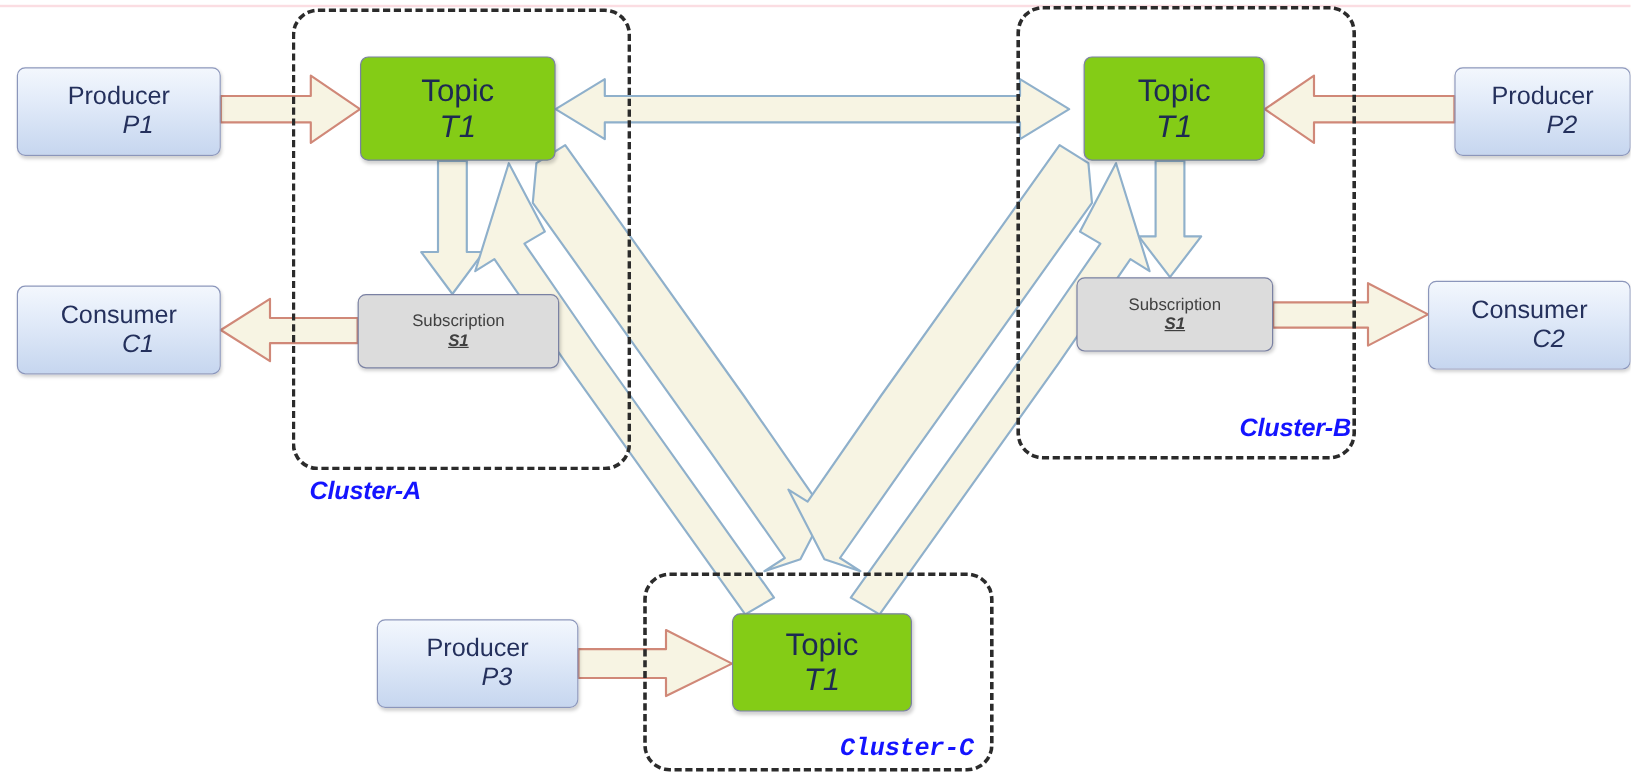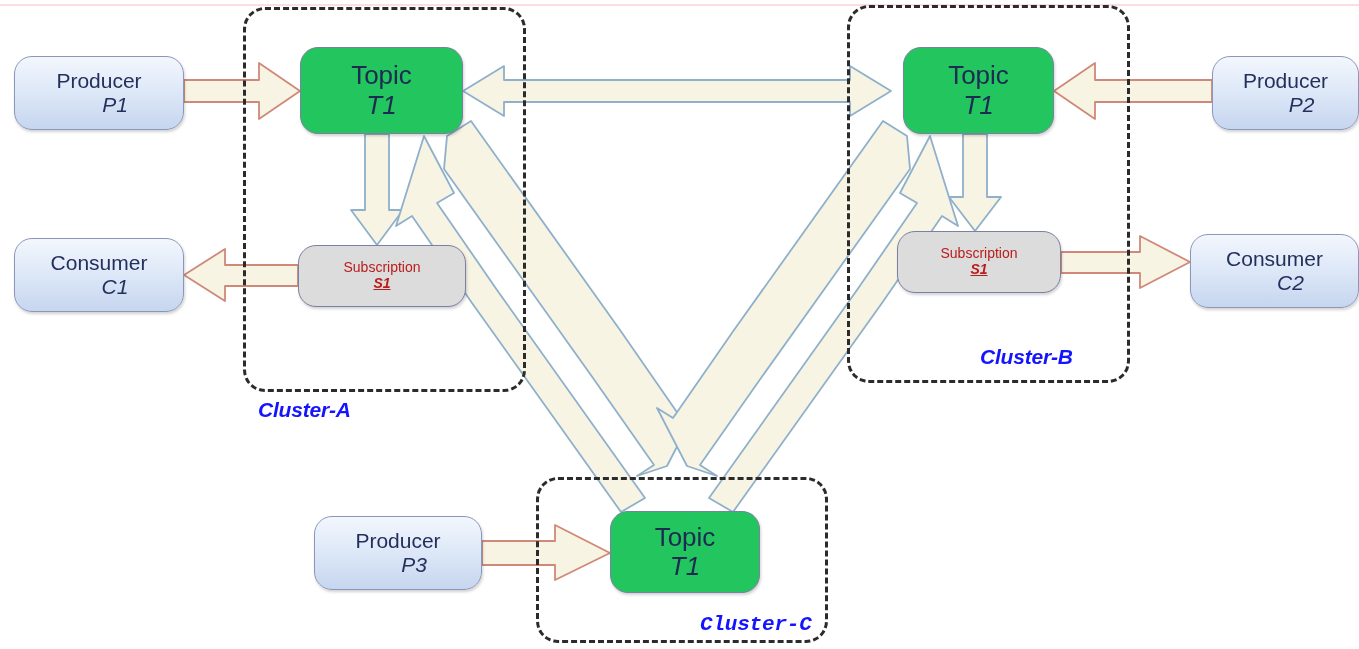--- a/index.html
+++ b/index.html
@@ -43,52 +43,52 @@
     color: #1414ff;
     font-weight: bold;
     font-style: italic;
     font-size: 21px;
     letter-spacing: -0.2px;
     white-space: nowrap;
   }
   .node {
     position: absolute;
     box-sizing: border-box;
-    border-radius: 18px;
+    border-radius: 7px;
     display: flex;
     flex-direction: column;
     align-items: center;
     justify-content: center;
     text-align: center;
     line-height: 1.12;
     box-shadow: 1px 2px 3px rgba(0,0,0,0.18);
   }
   .node .l1 { display: block; }
   .node .l2 { display: block; font-style: italic; }
 
   .node-endpoint {
     background: linear-gradient(to bottom, #f3f7fd 0%, #e2ebf9 38%, #c6d6ef 100%);
     border: 1.6px solid #8b96bb;
     color: #24305c;
     font-size: 21px;
   }
   .node-endpoint .l2 { font-size: 21px; margin-left: 32px; }
 
   .node-topic {
-    background: #22c55e;
+    background: #84cc16;
     border: 1.8px solid #7a81a3;
     color: #1d2a52;
     font-size: 26px;
   }
   .node-topic .l2 { font-size: 26px; }
 
   .node-sub {
     background: #dcdcdc;
     border: 1.8px solid #7a81a3;
-    color: #b91c1c;
+    color: #404040;
     font-size: 14px;
     align-items: center;
   }
   .node-sub .l2 { font-size: 14px; font-weight: bold; text-decoration: underline; }
 </style>
 </head>
 <body>
 
 <div id="canvas">
 
@@ -118,21 +118,21 @@
 
     <polygon points="930,136 900,193 917,203 857,290 709,498 733,512 882,303 942,216 958,226" fill="#f7f4e3" stroke="#8fb0cb" stroke-width="1.8" stroke-linejoin="round"></polygon>
 
     <polygon points="907,136 883,121 734,330 673,418 657,408 687,466 717,476 700,465 761,378 910,169" fill="#f7f4e3" stroke="#8fb0cb" stroke-width="1.8" stroke-linejoin="round"></polygon>
   </svg>
 
   <div class="cluster-box" style="left:243px; top:7px; width:283px; height:385px;"></div>
   <div class="cluster-label" style="left:258px; top:350px;margin-top:48px;">Cluster-A</div>
 
   <div class="cluster-box" style="left:847px; top:5px; width:283px; height:378px;"></div>
-  <div class="cluster-label" style="left:980px; top:345px;">Cluster-B</div>
+  <div class="cluster-label" style="left:1033px; top:345px;">Cluster-B</div>
 
   <div class="cluster-box" style="left:536px; top:477px; width:292px; height:166px;"></div>
   <div class="cluster-label" style="left:700px; top:613px;font-family:Liberation Mono, monospace;">Cluster-C</div>
 
   <div class="node node-endpoint" style="left:14px; top:56px; width:170px; height:74px;">
     <span class="l1">Producer</span>
     <span class="l2">P1</span>
   </div>
 
   <div class="node node-endpoint" style="left:14px; top:238px; width:170px; height:74px;">

